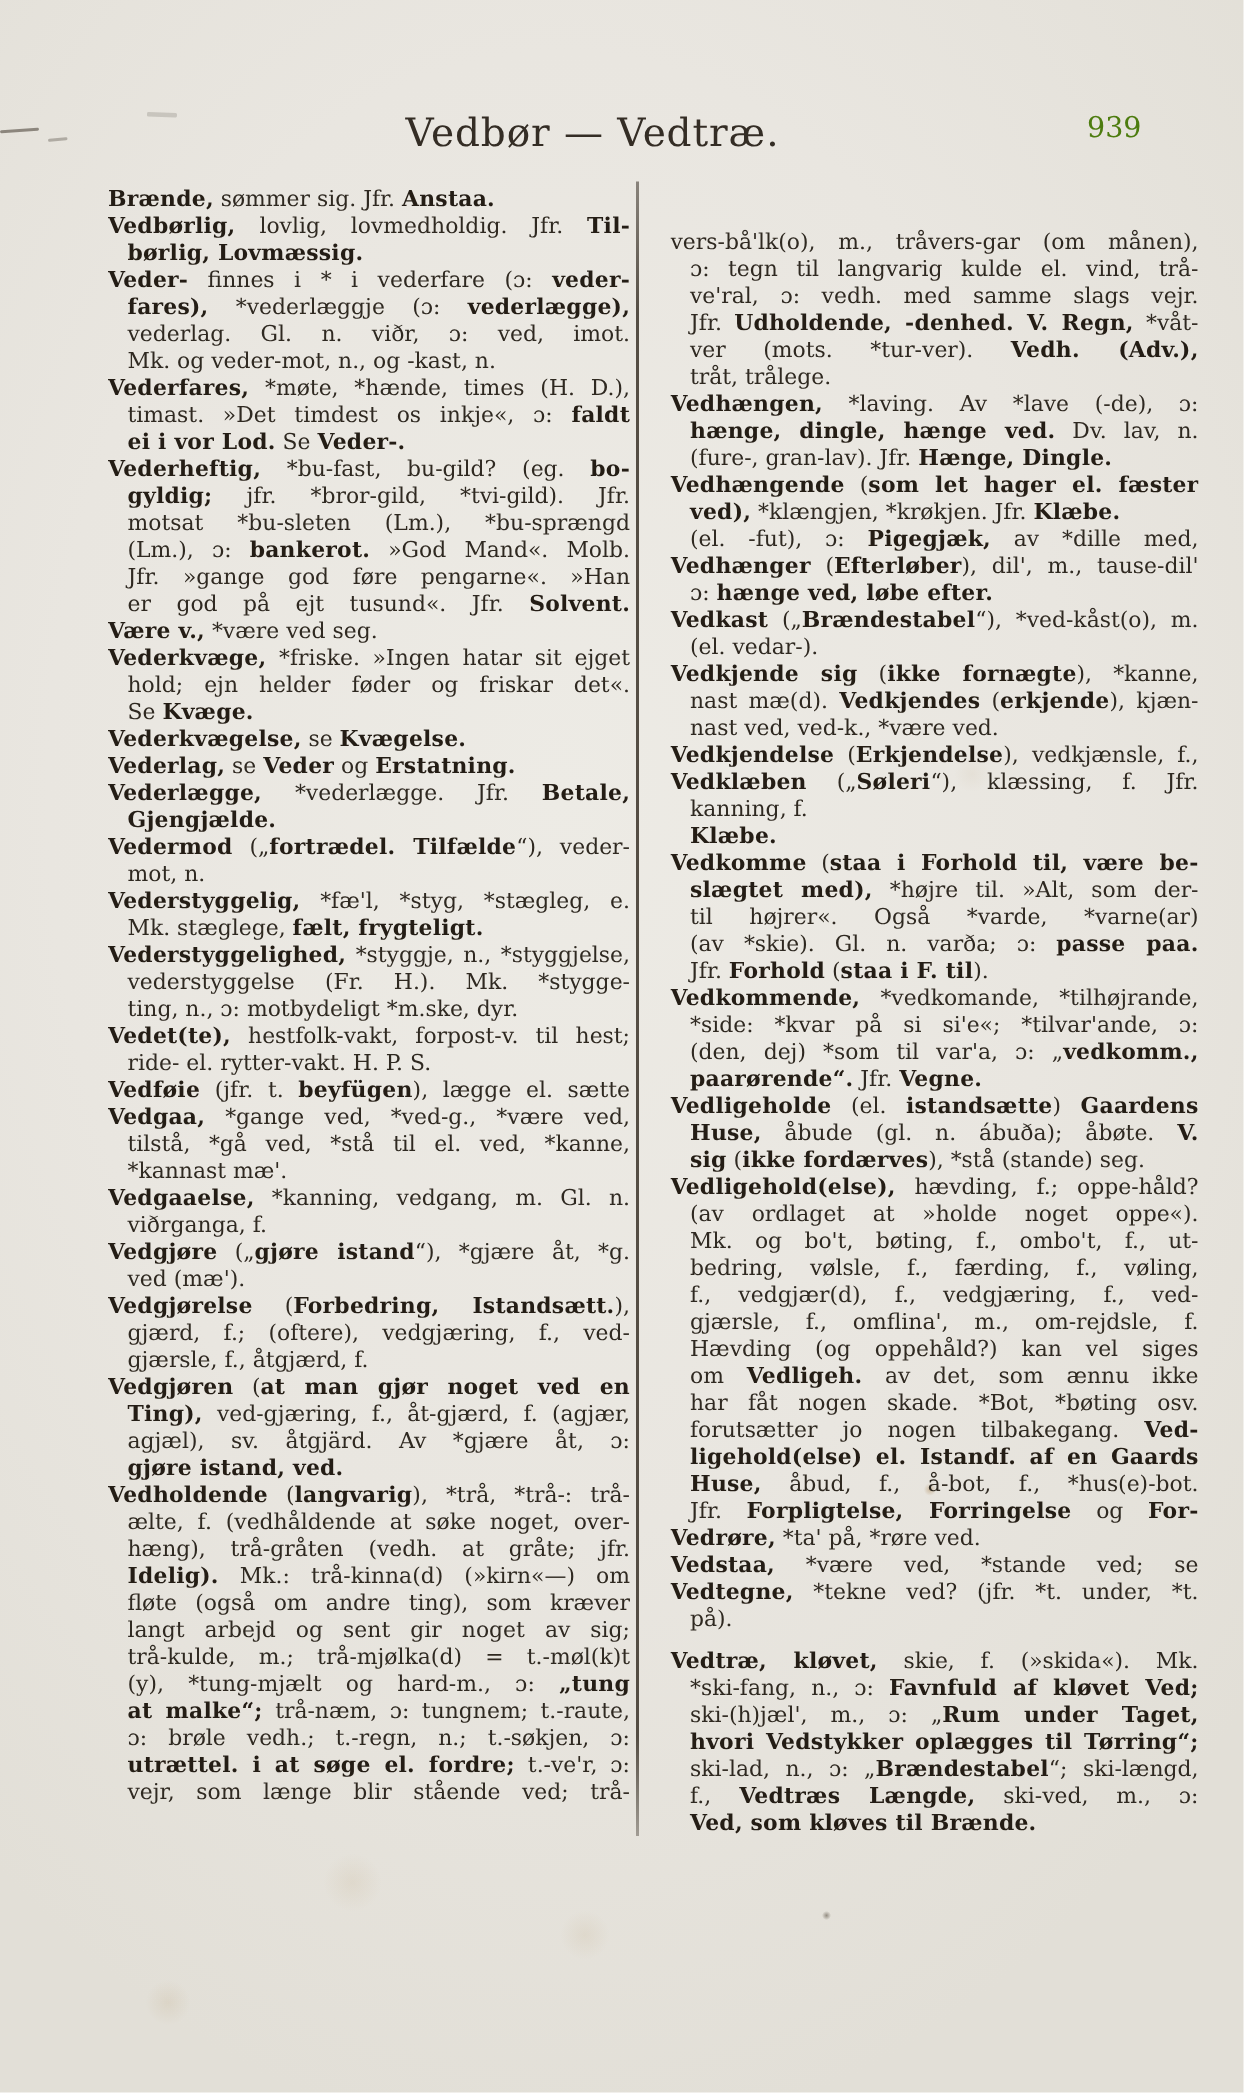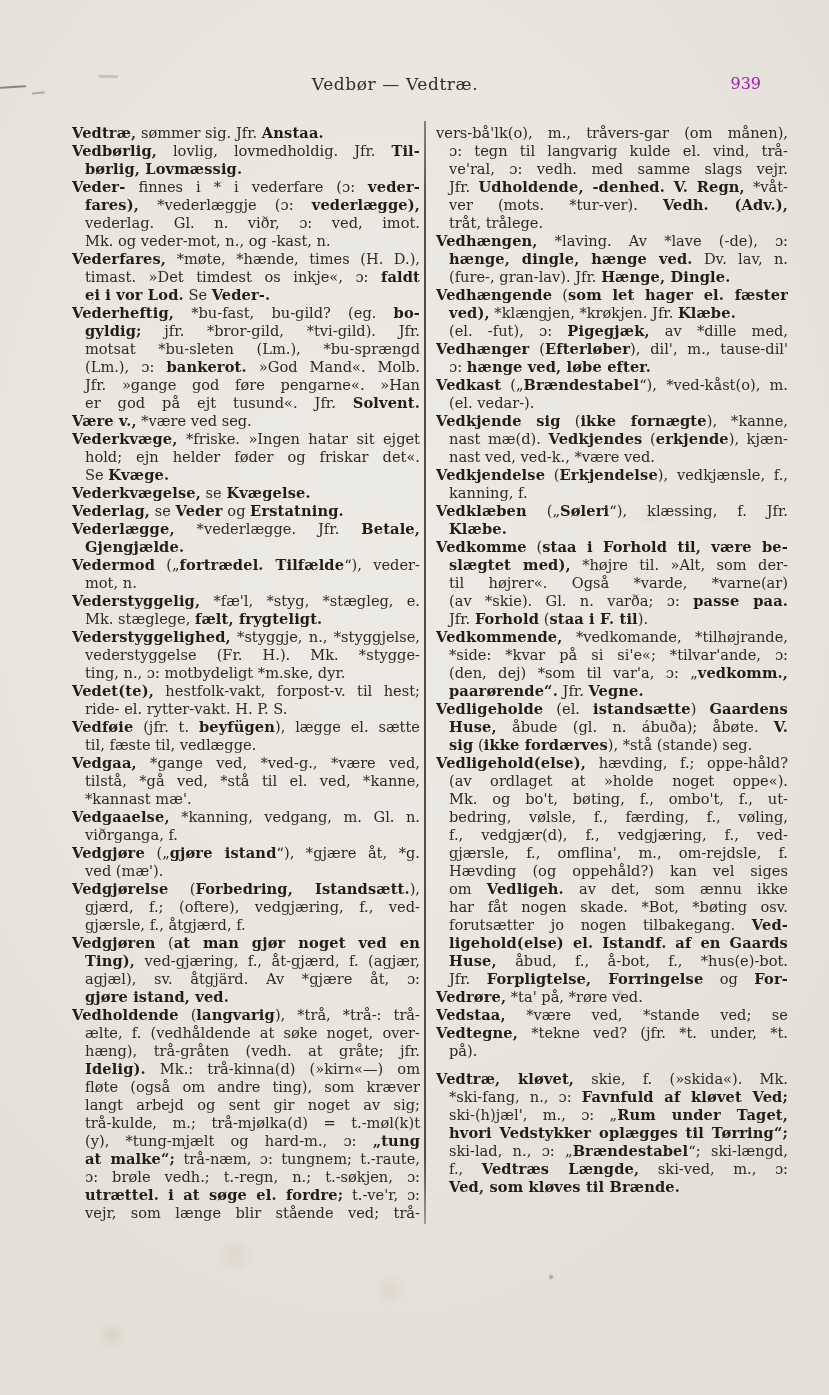--- a/index.html
+++ b/index.html
@@ -12,32 +12,32 @@
       radial-gradient(circle 26px at 235px 1255px, rgba(170,135,80,.10), rgba(170,135,80,0) 75%),
       radial-gradient(circle 22px at 390px 1290px, rgba(170,135,80,.10), rgba(170,135,80,0) 75%),
       radial-gradient(circle 20px at 112px 1335px, rgba(170,135,80,.12), rgba(170,135,80,0) 75%),
       radial-gradient(circle 16px at 648px 516px, rgba(160,130,80,.07), rgba(160,130,80,0) 75%),
       radial-gradient(ellipse 620px 900px at 45% 38%, #edebe5 0%, #e9e6e0 55%, #e2dfd7 100%);
     color:#2f2921;
   }
   .page{position:absolute;inset:0;}
   .header-title{
     position:absolute;left:395px;top:74px;transform:translateX(-50%);
-    font-size:17px;letter-spacing:.6px;color:#342d25;white-space:nowrap;
+    font-size:26px;letter-spacing:.6px;color:#342d25;white-space:nowrap;
   }
   .page-number{
-    position:absolute;right:68px;top:74px;font-size:16px;color:#a21caf;
+    position:absolute;right:68px;top:74px;font-size:19px;color:#4d7c0f;
   }
   .column-divider{
     position:absolute;left:424px;top:121px;width:1.6px;height:1103px;
     background:linear-gradient(to bottom, rgba(58,50,40,.55), rgba(58,50,40,.85) 8%, rgba(58,50,40,.85) 94%, rgba(58,50,40,.4));
   }
   .textcol{position:absolute;top:124px;}
   .col-left{left:72px;width:348px;}
-  .col-right{left:436px;width:352px;}
+  .col-right{left:447px;width:352px;margin-top:29px;}
   .line{
     height:18px;line-height:18px;font-size:14.6px;
     text-align:justify;text-align-last:justify;
     white-space:normal;overflow:hidden;color:#2f2921;
   }
   .line.end{text-align-last:left;}
   .line.ind{padding-left:13px;}
   .line.gap{margin-top:10px;}
   .fr{font-weight:bold;color:#241d15;letter-spacing:.15px;}
   .ro{color:#2f2921;}
@@ -53,21 +53,21 @@
   <div class="pencil-mark pm1"></div>
   <div class="pencil-mark pm2"></div>
   <div class="pencil-mark pm3"></div>
 
   <div class="header-title">Vedbør — Vedtræ.</div>
   <div class="page-number">939</div>
 
   <div class="column-divider"></div>
 
   <div class="textcol col-left" id="col-left">
-      <div class="line end"><span class="fr">Vedtræ,</span><span class="ro"> sømmer sig. Jfr. </span><span class="fr">Anstaa.</span></div>
+      <div class="line end"><span class="fr">Brænde,</span><span class="ro"> sømmer sig. Jfr. </span><span class="fr">Anstaa.</span></div>
       <div class="line"><span class="fr">Vedbørlig,</span><span class="ro"> lovlig, lovmedholdig. Jfr. </span><span class="fr">Til-</span></div>
       <div class="line ind end"><span class="fr">børlig, Lovmæssig.</span></div>
       <div class="line"><span class="fr">Veder-</span><span class="ro"> finnes i * i vederfare (ɔ: </span><span class="fr">veder-</span></div>
       <div class="line ind"><span class="fr">fares),</span><span class="ro"> *vederlæggje (ɔ: </span><span class="fr">vederlægge),</span></div>
       <div class="line ind"><span class="ro">vederlag. Gl. n. viðr, ɔ: ved, imot.</span></div>
       <div class="line ind end"><span class="ro">Mk. og veder-mot, n., og -kast, n.</span></div>
       <div class="line"><span class="fr">Vederfares,</span><span class="ro"> *møte, *hænde, times (H. D.),</span></div>
       <div class="line ind"><span class="ro">timast. »Det timdest os inkje«, ɔ: </span><span class="fr">faldt</span></div>
       <div class="line ind end"><span class="fr">ei i vor Lod.</span><span class="ro"> Se </span><span class="fr">Veder-.</span></div>
       <div class="line"><span class="fr">Vederheftig,</span><span class="ro"> *bu-fast, bu-gild? (eg. </span><span class="fr">bo-</span></div>
@@ -87,21 +87,20 @@
       <div class="line"><span class="fr">Vedermod</span><span class="ro"> („</span><span class="fr">fortrædel. Tilfælde</span><span class="ro">“), veder-</span></div>
       <div class="line ind end"><span class="ro">mot, n.</span></div>
       <div class="line"><span class="fr">Vederstyggelig,</span><span class="ro"> *fæ'l, *styg, *stægleg, e.</span></div>
       <div class="line ind end"><span class="ro">Mk. stæglege, </span><span class="fr">fælt, frygteligt.</span></div>
       <div class="line"><span class="fr">Vederstyggelighed,</span><span class="ro"> *styggje, n., *styggjelse,</span></div>
       <div class="line ind"><span class="ro">vederstyggelse (Fr. H.). Mk. *stygge-</span></div>
       <div class="line ind end"><span class="ro">ting, n., ɔ: motbydeligt *m.ske, dyr.</span></div>
       <div class="line"><span class="fr">Vedet(te),</span><span class="ro"> hestfolk-vakt, forpost-v. til hest;</span></div>
       <div class="line ind end"><span class="ro">ride- el. rytter-vakt. H. P. S.</span></div>
       <div class="line"><span class="fr">Vedføie</span><span class="ro"> (jfr. t. </span><span class="fr">beyfügen</span><span class="ro">), lægge el. sætte</span></div>
-      <div class="line ind end"><span class="ro">til, fæste til, vedlægge.</span></div>
       <div class="line"><span class="fr">Vedgaa,</span><span class="ro"> *gange ved, *ved-g., *være ved,</span></div>
       <div class="line ind"><span class="ro">tilstå, *gå ved, *stå til el. ved, *kanne,</span></div>
       <div class="line ind end"><span class="ro">*kannast mæ'.</span></div>
       <div class="line"><span class="fr">Vedgaaelse,</span><span class="ro"> *kanning, vedgang, m. Gl. n.</span></div>
       <div class="line ind end"><span class="ro">viðrganga, f.</span></div>
       <div class="line"><span class="fr">Vedgjøre</span><span class="ro"> („</span><span class="fr">gjøre istand</span><span class="ro">“), *gjære åt, *g.</span></div>
       <div class="line ind end"><span class="ro">ved (mæ').</span></div>
       <div class="line"><span class="fr">Vedgjørelse</span><span class="ro"> (</span><span class="fr">Forbedring, Istandsætt.</span><span class="ro">), ved-</span></div>
       <div class="line ind"><span class="ro">gjærd, f.; (oftere), vedgjæring, f., ved-</span></div>
       <div class="line ind end"><span class="ro">gjærsle, f., åtgjærd, f.</span></div>
@@ -136,22 +135,22 @@
       <div class="line ind end"><span class="fr">ved),</span><span class="ro"> *klængjen, *krøkjen. Jfr. </span><span class="fr">Klæbe.</span></div>
       <div class="line ind"><span class="ro">(el. -fut), ɔ: </span><span class="fr">Pigegjæk,</span><span class="ro"> av *dille med,</span></div>
       <div class="line"><span class="fr">Vedhænger</span><span class="ro"> (</span><span class="fr">Efterløber</span><span class="ro">), dil', m., tause-dil'</span></div>
       <div class="line ind end"><span class="ro">ɔ: </span><span class="fr">hænge ved, løbe efter.</span></div>
       <div class="line"><span class="fr">Vedkast</span><span class="ro"> („</span><span class="fr">Brændestabel</span><span class="ro">“), *ved-kåst(o), m.</span></div>
       <div class="line ind end"><span class="ro">(el. vedar-).</span></div>
       <div class="line"><span class="fr">Vedkjende sig</span><span class="ro"> (</span><span class="fr">ikke fornægte</span><span class="ro">), *kanne, *kan-</span></div>
       <div class="line ind"><span class="ro">nast mæ(d). </span><span class="fr">Vedkjendes</span><span class="ro"> (</span><span class="fr">erkjende</span><span class="ro">), kjæn-</span></div>
       <div class="line ind end"><span class="ro">nast ved, ved-k., *være ved.</span></div>
       <div class="line"><span class="fr">Vedkjendelse</span><span class="ro"> (</span><span class="fr">Erkjendelse</span><span class="ro">), vedkjænsle, f.,</span></div>
+      <div class="line"><span class="fr">Vedklæben</span><span class="ro"> („</span><span class="fr">Søleri</span><span class="ro">“), klæssing, f. Jfr.</span></div>
       <div class="line ind end"><span class="ro">kanning, f.</span></div>
-      <div class="line"><span class="fr">Vedklæben</span><span class="ro"> („</span><span class="fr">Søleri</span><span class="ro">“), klæssing, f. Jfr.</span></div>
       <div class="line ind end"><span class="fr">Klæbe.</span></div>
       <div class="line"><span class="fr">Vedkomme</span><span class="ro"> (</span><span class="fr">staa i Forhold til, være be-</span></div>
       <div class="line ind"><span class="fr">slægtet med),</span><span class="ro"> *højre til. »Alt, som der-</span></div>
       <div class="line ind"><span class="ro">til højrer«. Også *varde, *varne(ar)</span></div>
       <div class="line ind"><span class="ro">(av *skie). Gl. n. varða; ɔ: </span><span class="fr">passe paa.</span></div>
       <div class="line ind end"><span class="ro">Jfr. </span><span class="fr">Forhold</span><span class="ro"> (</span><span class="fr">staa i F. til</span><span class="ro">).</span></div>
       <div class="line"><span class="fr">Vedkommende,</span><span class="ro"> *vedkomande, *tilhøjrande,</span></div>
       <div class="line ind"><span class="ro">*side: *kvar på si si'e«; *tilvar'ande, ɔ:</span></div>
       <div class="line ind"><span class="ro">(den, dej) *som til var'a, ɔ: „</span><span class="fr">vedkomm.,</span></div>
       <div class="line ind end"><span class="fr">paarørende“.</span><span class="ro"> Jfr. </span><span class="fr">Vegne.</span></div>

